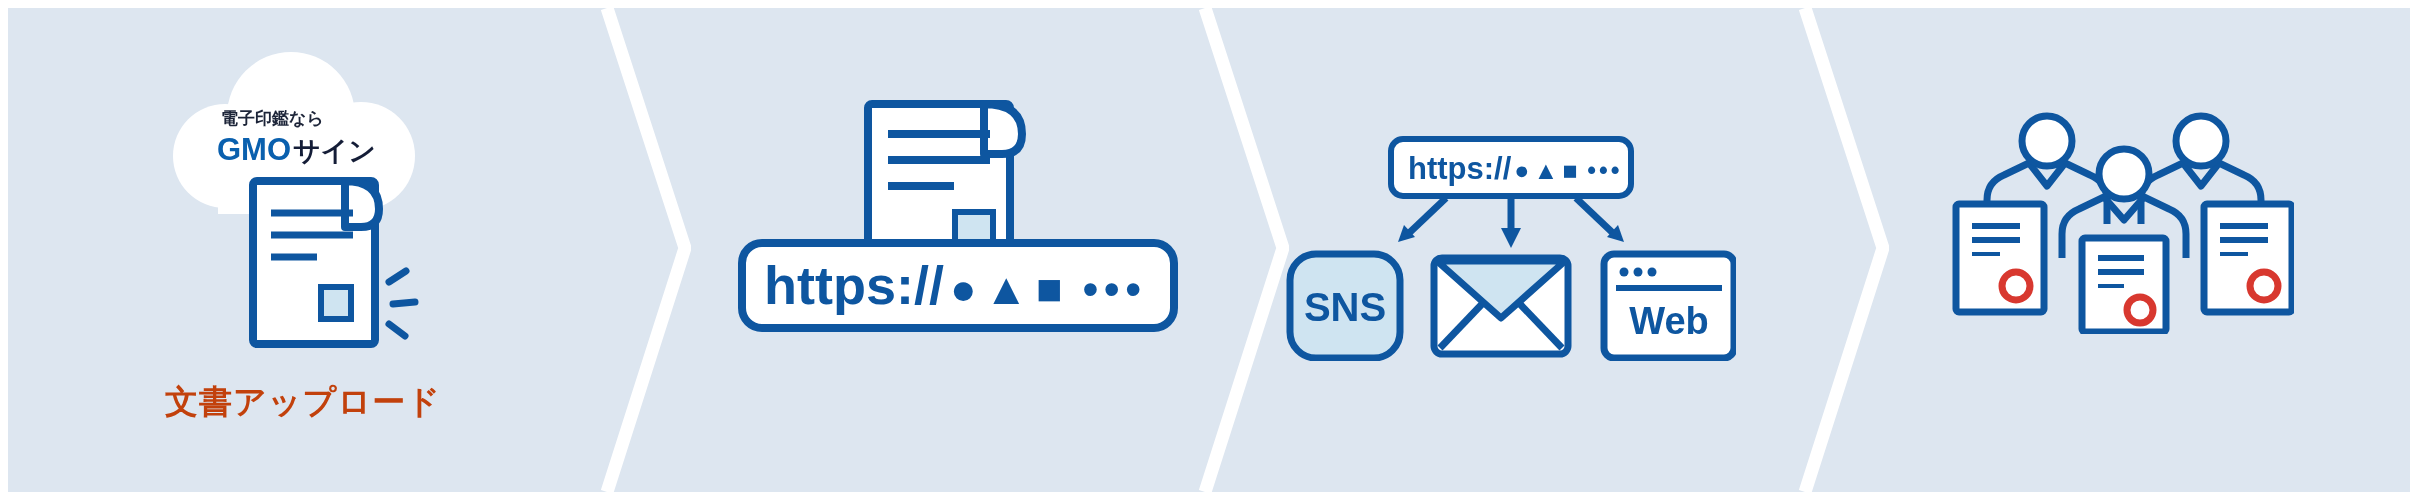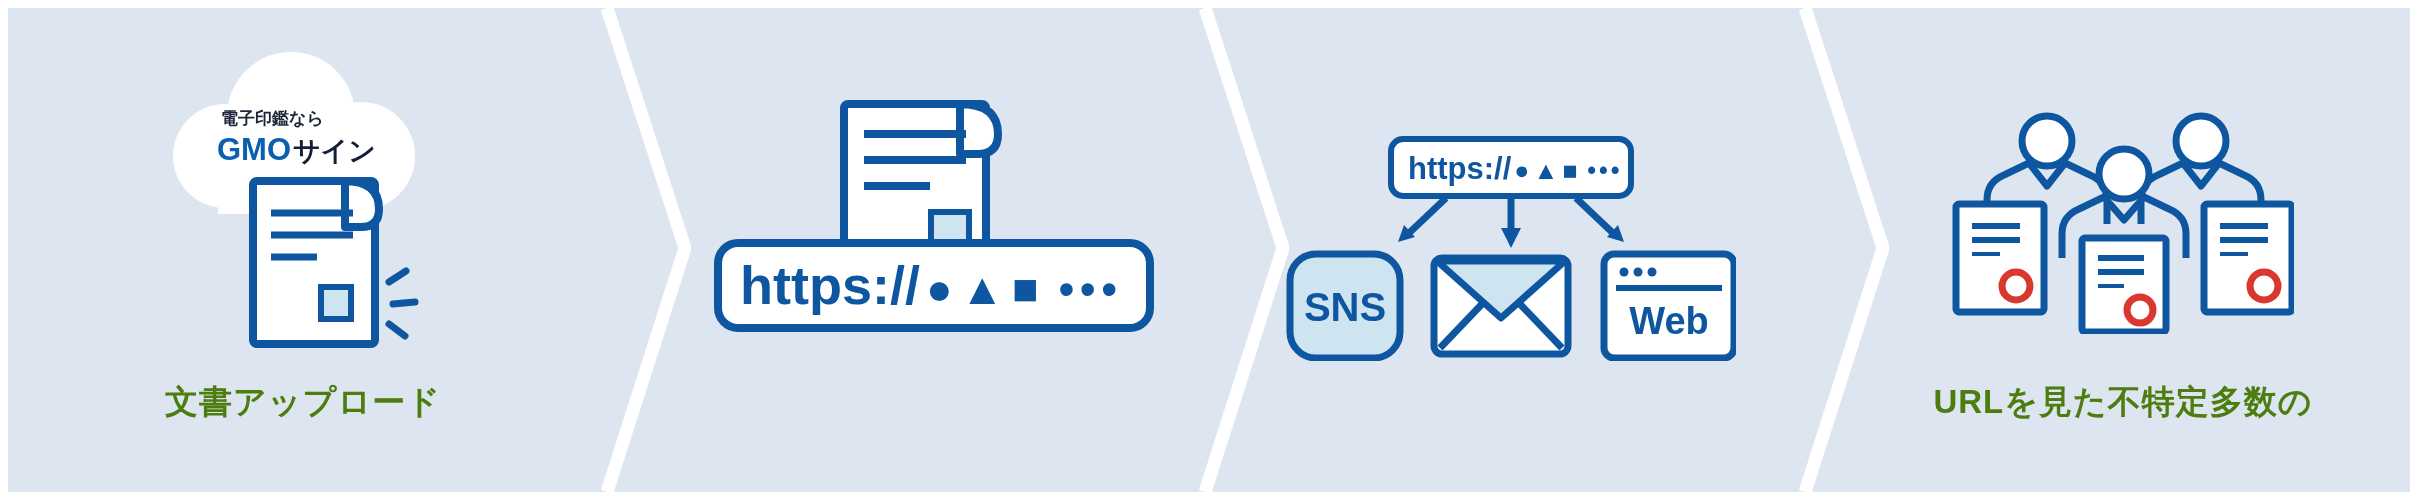--- a/index.html
+++ b/index.html
@@ -10,32 +10,32 @@
     font-family:"Liberation Sans","DejaVu Sans",sans-serif;
     overflow:hidden;
   }
   .band{
     position:absolute;left:8px;top:8px;
     width:2402px;height:484px;
     background:#dde6f0;
   }
   .step{position:absolute;top:0;height:100%;}
   .step1{left:0;width:590px;}
-  .step2{left:636px;width:580px;}
+  .step2{left:660px;width:580px;}
   .step3{left:1213px;width:580px;margin-top:28px;}
   .step4{left:1830px;width:570px;}
   .art{position:absolute;left:50%;transform:translateX(-50%);}
   .art.a1{top:36px;}
   .art.a2{top:92px;}
   .art.a3{top:100px;}
   .art.a4{top:104px;}
   .caption{
     position:absolute;top:372px;left:0;right:0;
     text-align:center;
-    color:#4d7c0f;
+    color:#c2410c;
     font-size:33px;line-height:1.34;font-weight:600;
     letter-spacing:1px;
   }
   .chevron{position:absolute;top:0;height:484px;width:90px;}
   .chev1{left:593px;}
   .chev2{left:1191px;}
   .chev3{left:1791px;}
 
   
   .stroke{stroke:#0e56a0;fill:none;}
@@ -164,21 +164,20 @@
           <g>
             <rect class="whitefill stroke" x="130" y="126" width="84" height="94" rx="3" stroke-width="7"></rect>
             <line class="stroke" x1="146" y1="146" x2="192" y2="146" stroke-width="6"></line>
             <line class="stroke" x1="146" y1="160" x2="192" y2="160" stroke-width="6"></line>
             <line class="stroke" x1="146" y1="174" x2="172" y2="174" stroke-width="4"></line>
             <circle cx="188" cy="198" r="13" fill="none" stroke="#d8382f" stroke-width="7"></circle>
           </g>
         </g>
       </svg>
       <div class="caption">
-        <div>URLを見た不特定多数の</div>
       </div>
     </section>
 
     <svg class="chevron chev1" viewBox="0 0 90 484">
       <polyline points="6,0 84,240 6,484" fill="none" stroke="#ffffff" stroke-width="13"></polyline>
     </svg>
     <svg class="chevron chev2" viewBox="0 0 90 484">
       <polyline points="6,0 84,240 6,484" fill="none" stroke="#ffffff" stroke-width="13"></polyline>
     </svg>
     <svg class="chevron chev3" viewBox="0 0 90 484">

